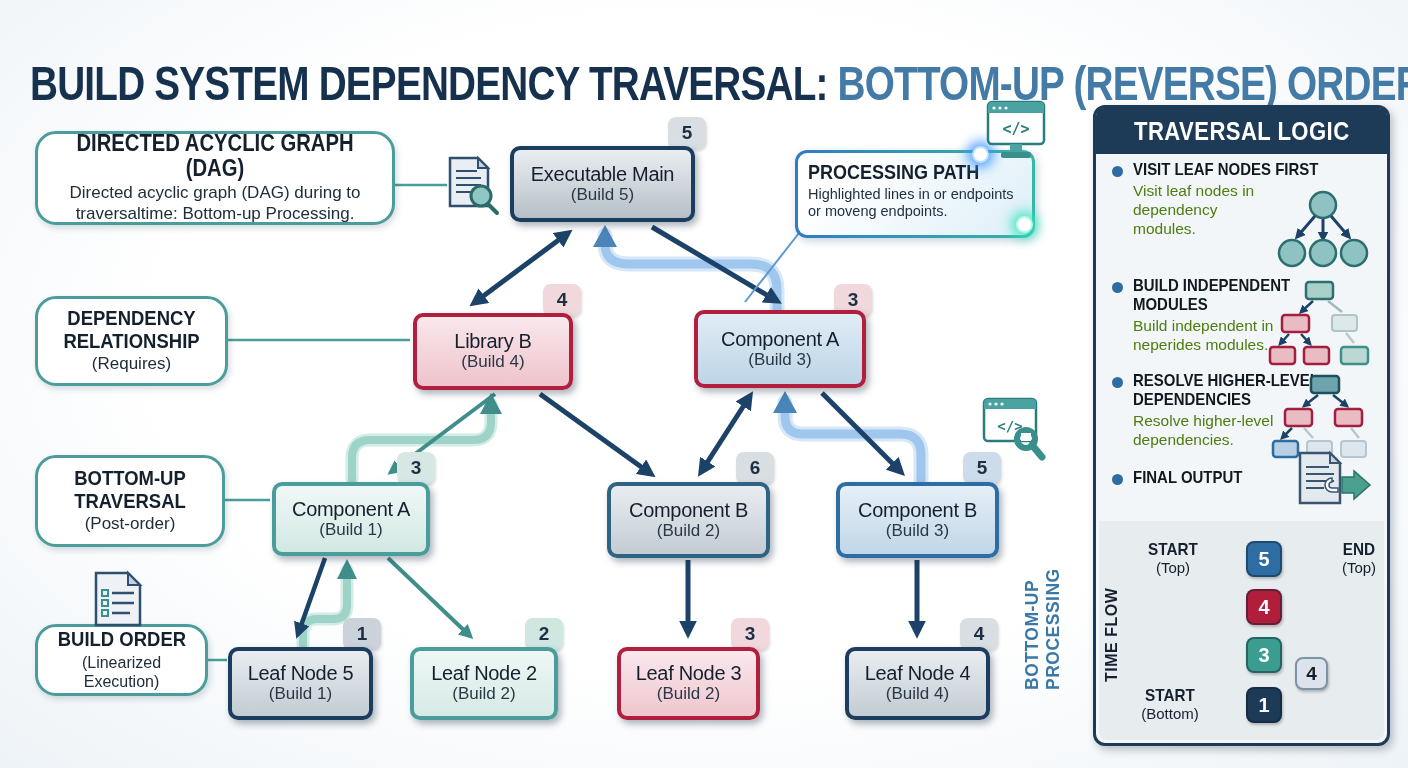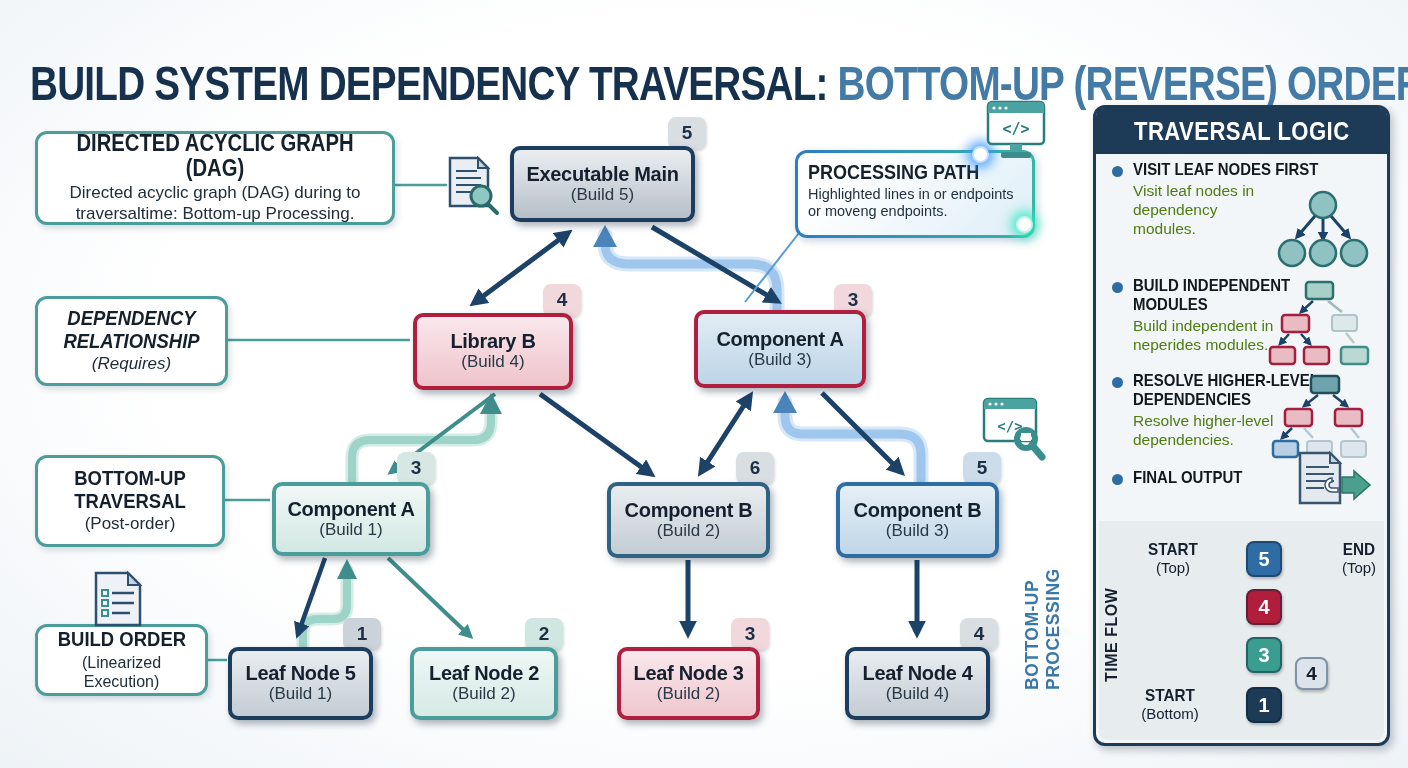--- a/index.html
+++ b/index.html
@@ -9,21 +9,21 @@
   .abs{position:absolute;}
   .edges{position:absolute;left:0;top:0;z-index:1;}
 
   
   .title{position:absolute;left:30px;top:22px;white-space:nowrap;font-weight:800;
          font-size:49px;letter-spacing:-1px;transform:scaleX(.79);transform-origin:left center;}
   .title .p1{color:#16314e;}
   .title .p2{color:#447ba6;}
 
   
-  .callout{position:absolute;background:#ffffff;border:3px solid #4a9d9a;border-radius:12px;
+  .callout{position:absolute;background:#ffffff;border:3px solid #4a9d9a;border-radius:21px;
            box-shadow:2px 3px 6px rgba(30,60,80,.18);display:flex;flex-direction:column;
            align-items:center;justify-content:center;text-align:center;z-index:2;padding:4px 8px;box-sizing:border-box;}
   .callout .ct{font-weight:800;color:#14202c;font-size:21px;line-height:1.08;display:inline-block;
                transform:scaleX(.88);transform-origin:center;}
   .callout .cb{font-size:17px;color:#202e3a;line-height:1.22;margin-top:2px;}
 
   
   .pp-wrap{position:absolute;left:795px;top:150px;width:240px;height:88px;border-radius:12px;
            background:linear-gradient(90deg,#2f7cc2,#35b7a6);padding:3px;box-sizing:border-box;
            box-shadow:2px 3px 8px rgba(30,80,130,.25);z-index:2;}
@@ -32,21 +32,21 @@
   .pp-t{font-weight:800;font-size:20px;color:#14202c;display:inline-block;transform:scaleX(.9);transform-origin:left center;}
   .pp-b{font-size:14.5px;color:#223140;line-height:1.2;margin-top:2px;}
   .dot{position:absolute;width:13px;height:13px;border-radius:50%;background:#fff;z-index:3;}
   .dot-blue{box-shadow:0 0 12px 5px rgba(60,150,255,.85);border:2px solid #bfe0ff;}
   .dot-teal{box-shadow:0 0 12px 5px rgba(50,230,190,.85);border:2px solid #c2f5e8;}
 
   
   .node{position:absolute;border-radius:10px;border-style:solid;border-width:4px;z-index:3;
         display:flex;flex-direction:column;align-items:center;justify-content:center;
         box-shadow:3px 4px 7px rgba(20,40,60,.35);box-sizing:border-box;}
-  .node .nt{font-weight:700;font-size:20px;color:#15202e;letter-spacing:-.3px;line-height:1.05;}
+  .node .nt{font-weight:400;font-size:20px;color:#15202e;letter-spacing:-.3px;line-height:1.05;}
   .node .ns{font-size:17px;color:#2a3946;line-height:1.15;}
   .badge{position:absolute;width:38px;height:32px;border-radius:8px;z-index:2;
          display:flex;align-items:center;justify-content:center;font-weight:800;font-size:19px;color:#1d2f45;
          box-shadow:1px 2px 3px rgba(0,0,0,.15);}
 
   
   .panel{position:absolute;left:1093px;top:105px;width:297px;height:641px;background:#f3f6f8;
          border:3px solid #1d3a57;border-radius:12px;box-shadow:3px 4px 9px rgba(20,40,60,.28);
          z-index:2;box-sizing:border-box;}
   .panel-h{height:46px;background:#1d3a57;border-radius:8px 8px 0 0;display:flex;align-items:center;justify-content:center;}
@@ -135,21 +135,21 @@
       <path d="M 1328 673 L 1349 673 Q 1358 673 1358 664 L 1358 595" fill="none" stroke="#1d4268" stroke-width="3.5" marker-end="url(#mNavy)"></path>
     </g>
   </svg>
 
   <h1 class="title"><span class="p1">BUILD SYSTEM DEPENDENCY TRAVERSAL: </span><span class="p2">BOTTOM-UP (REVERSE) ORDER</span></h1>
 
   <div class="callout" style="left:35px;top:131px;width:360px;height:94px;">
     <span class="ct" style="font-size:23px;">DIRECTED ACYCLIC GRAPH (DAG)</span>
     <span class="cb" style="max-width:330px;">Directed acyclic graph (DAG) during to traversaltime: Bottom-up Processing.</span>
   </div>
-  <div class="callout" style="left:35px;top:296px;width:193px;height:90px;font-style:italic;">
+  <div class="callout" style="left:35px;top:296px;width:193px;height:90px;">
     <span class="ct">DEPENDENCY RELATIONSHIP</span>
     <span class="cb">(Requires)</span>
   </div>
   <div class="callout" style="left:35px;top:455px;width:190px;height:92px;">
     <span class="ct">BOTTOM-UP TRAVERSAL</span>
     <span class="cb">(Post-order)</span>
   </div>
   <div class="callout" style="left:35px;top:624px;width:173px;height:72px;">
     <span class="ct">BUILD ORDER</span>
     <span class="cb" style="font-size:16px;">(Linearized Execution)</span>

